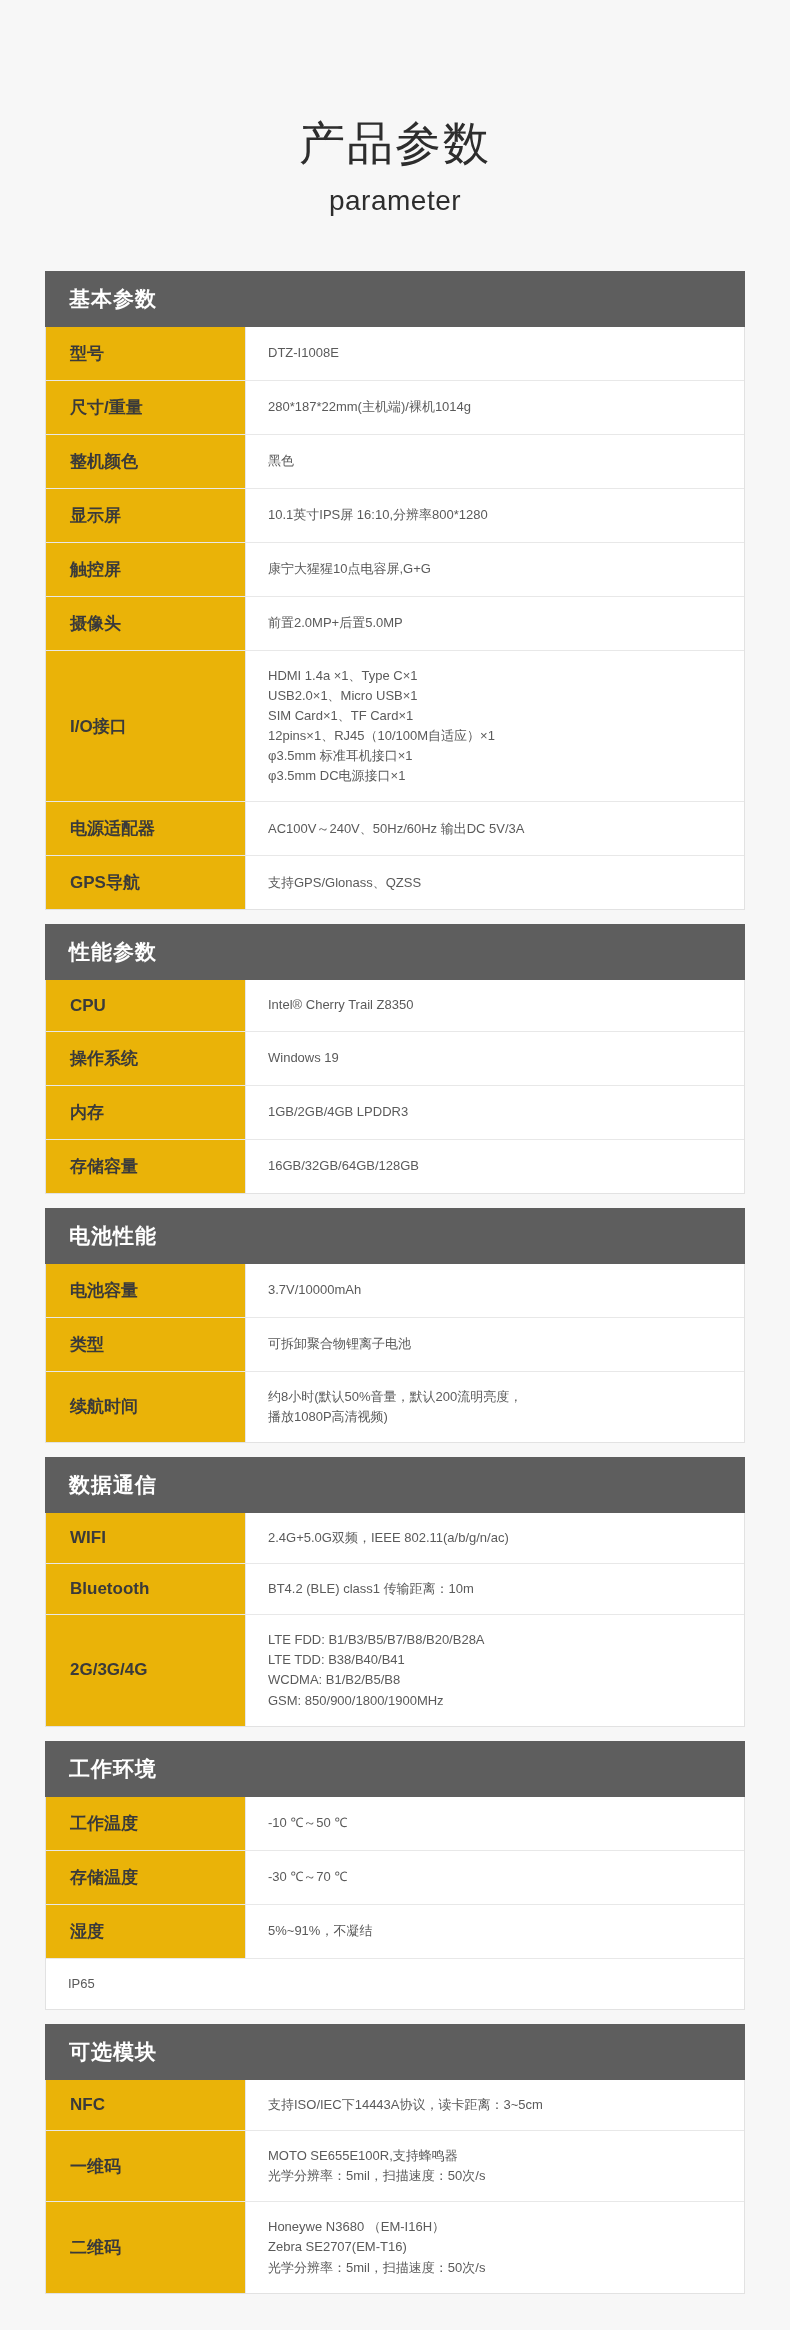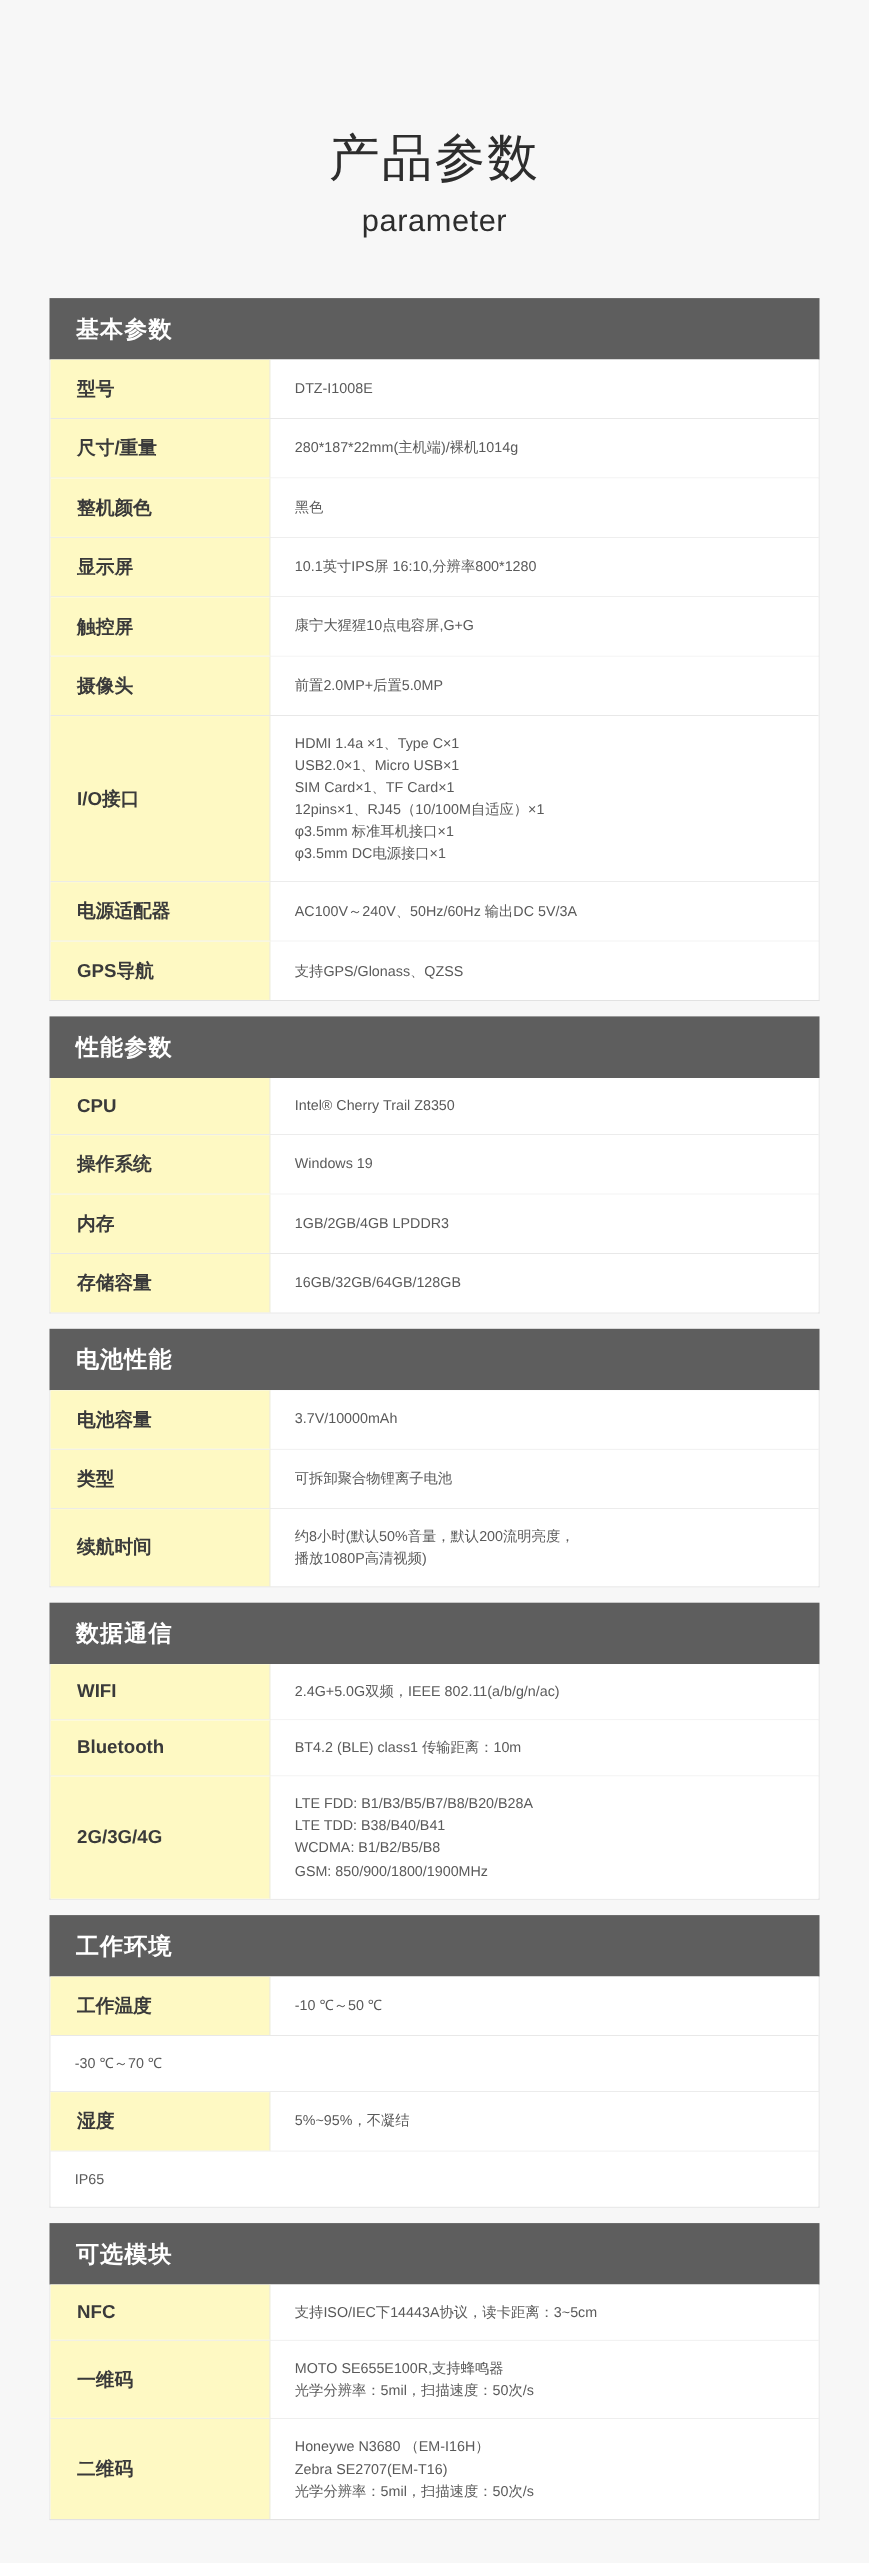--- a/index.html
+++ b/index.html
@@ -73,21 +73,21 @@
   .row .label {
     width: 200px;
     min-width: 200px;
     box-sizing: border-box;
     padding: 15px 0 15px 24px;
     font-size: 17px;
     font-weight: bold;
     color: #3a3a3a;
     display: flex;
     align-items: center;
-    background: #fef9c3;
+    background: #eab308;
     border-right: 1px solid #e8e8e8;
   }
   .row .value {
     flex: 1;
     box-sizing: border-box;
     padding: 15px 18px 15px 22px;
     font-size: 13px;
     color: #5a5a5a;
     display: flex;
     align-items: center;
@@ -223,25 +223,26 @@
 
     <div class="spacer"></div>
 
     <div class="section-head">工作环境</div>
     <div class="rows">
       <div class="row">
         <div class="label">工作温度</div>
         <div class="value">-10 ℃～50 ℃</div>
       </div>
       <div class="row">
+        <div class="label">存储温度</div>
         <div class="value">-30 ℃～70 ℃</div>
       </div>
       <div class="row">
         <div class="label">湿度</div>
-        <div class="value">5%~95%，不凝结</div>
+        <div class="value">5%~91%，不凝结</div>
       </div>
       <div class="row">
         <div class="value">IP65</div>
       </div>
     </div>
 
     <div class="spacer"></div>
 
     <div class="section-head">可选模块</div>
     <div class="rows">

